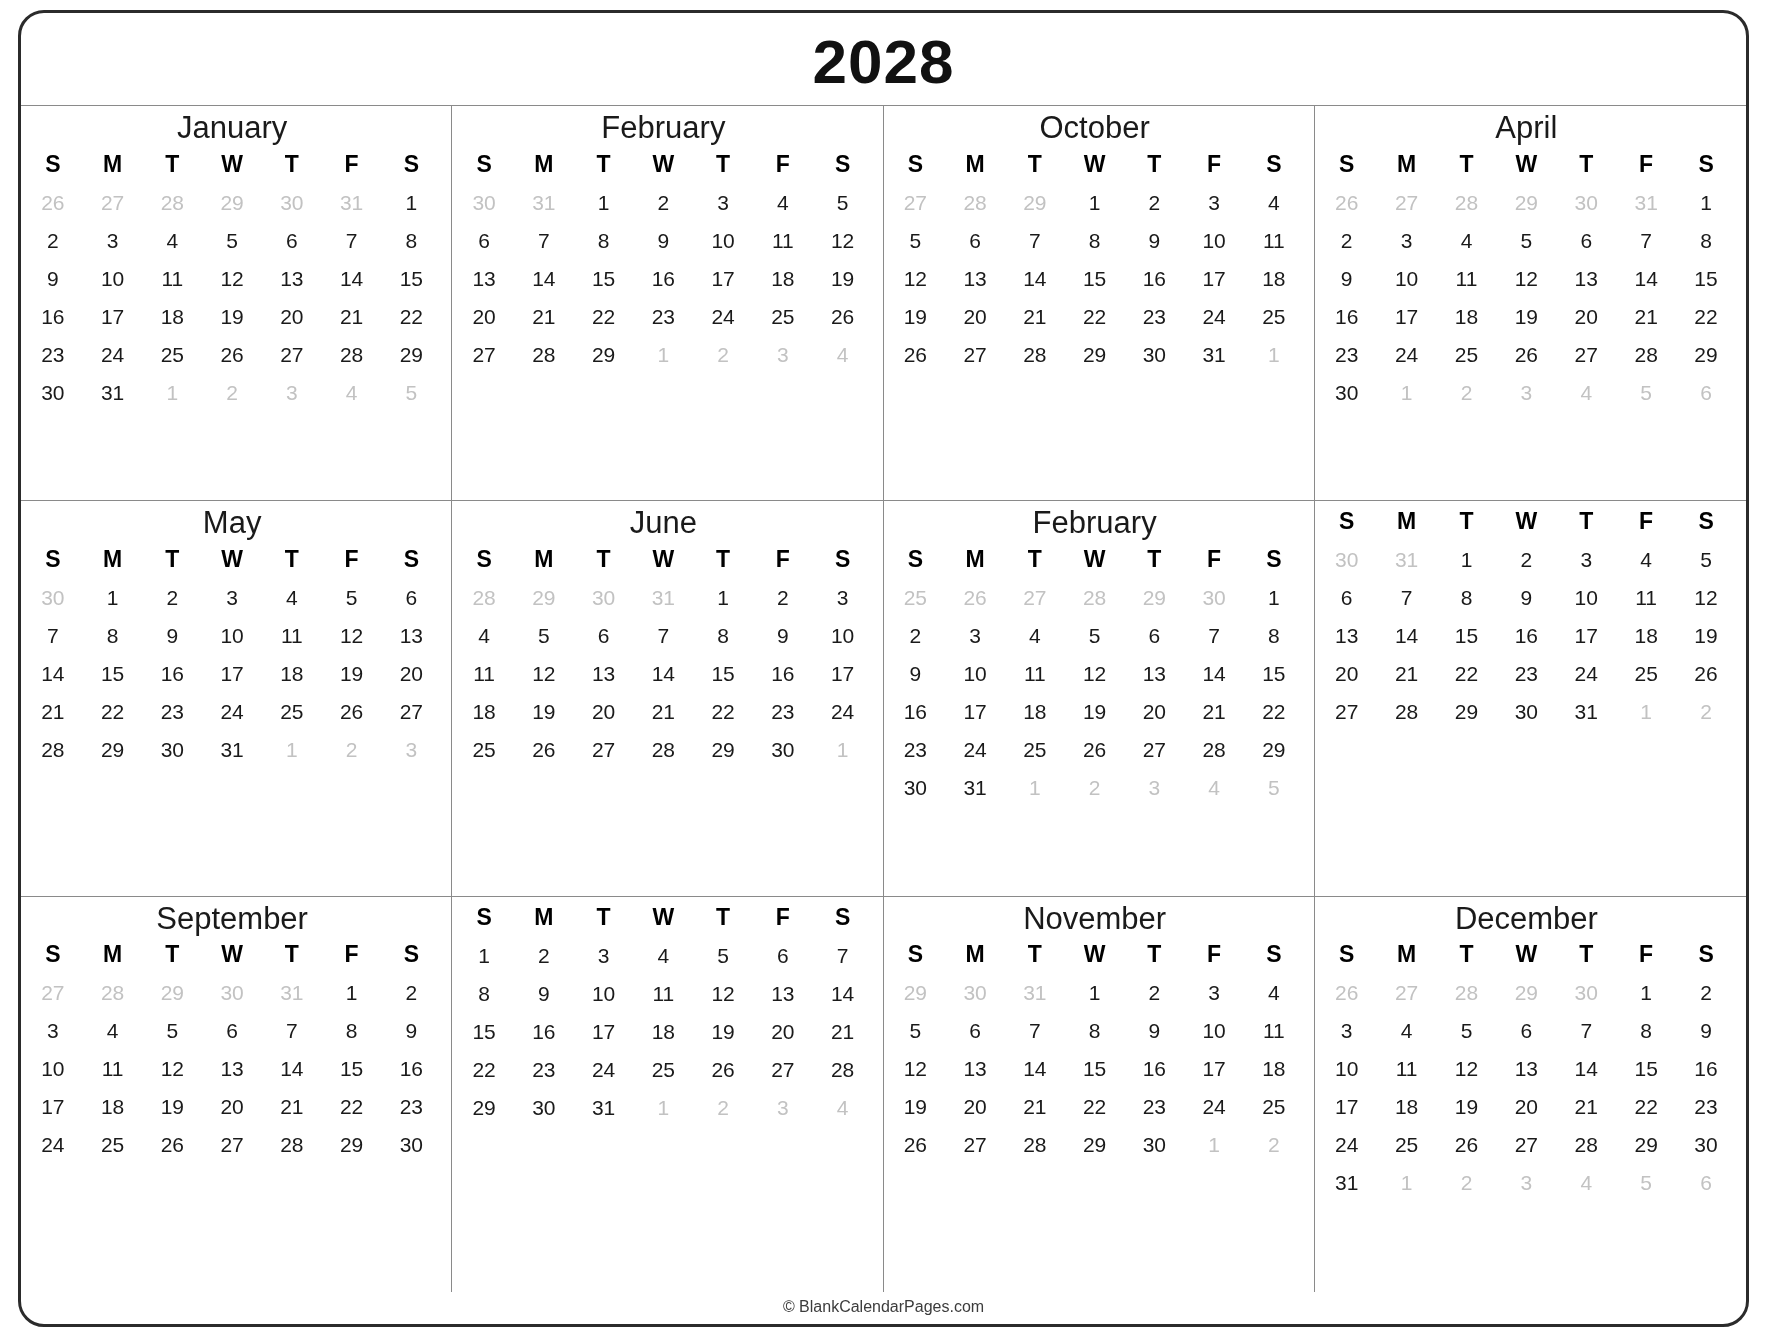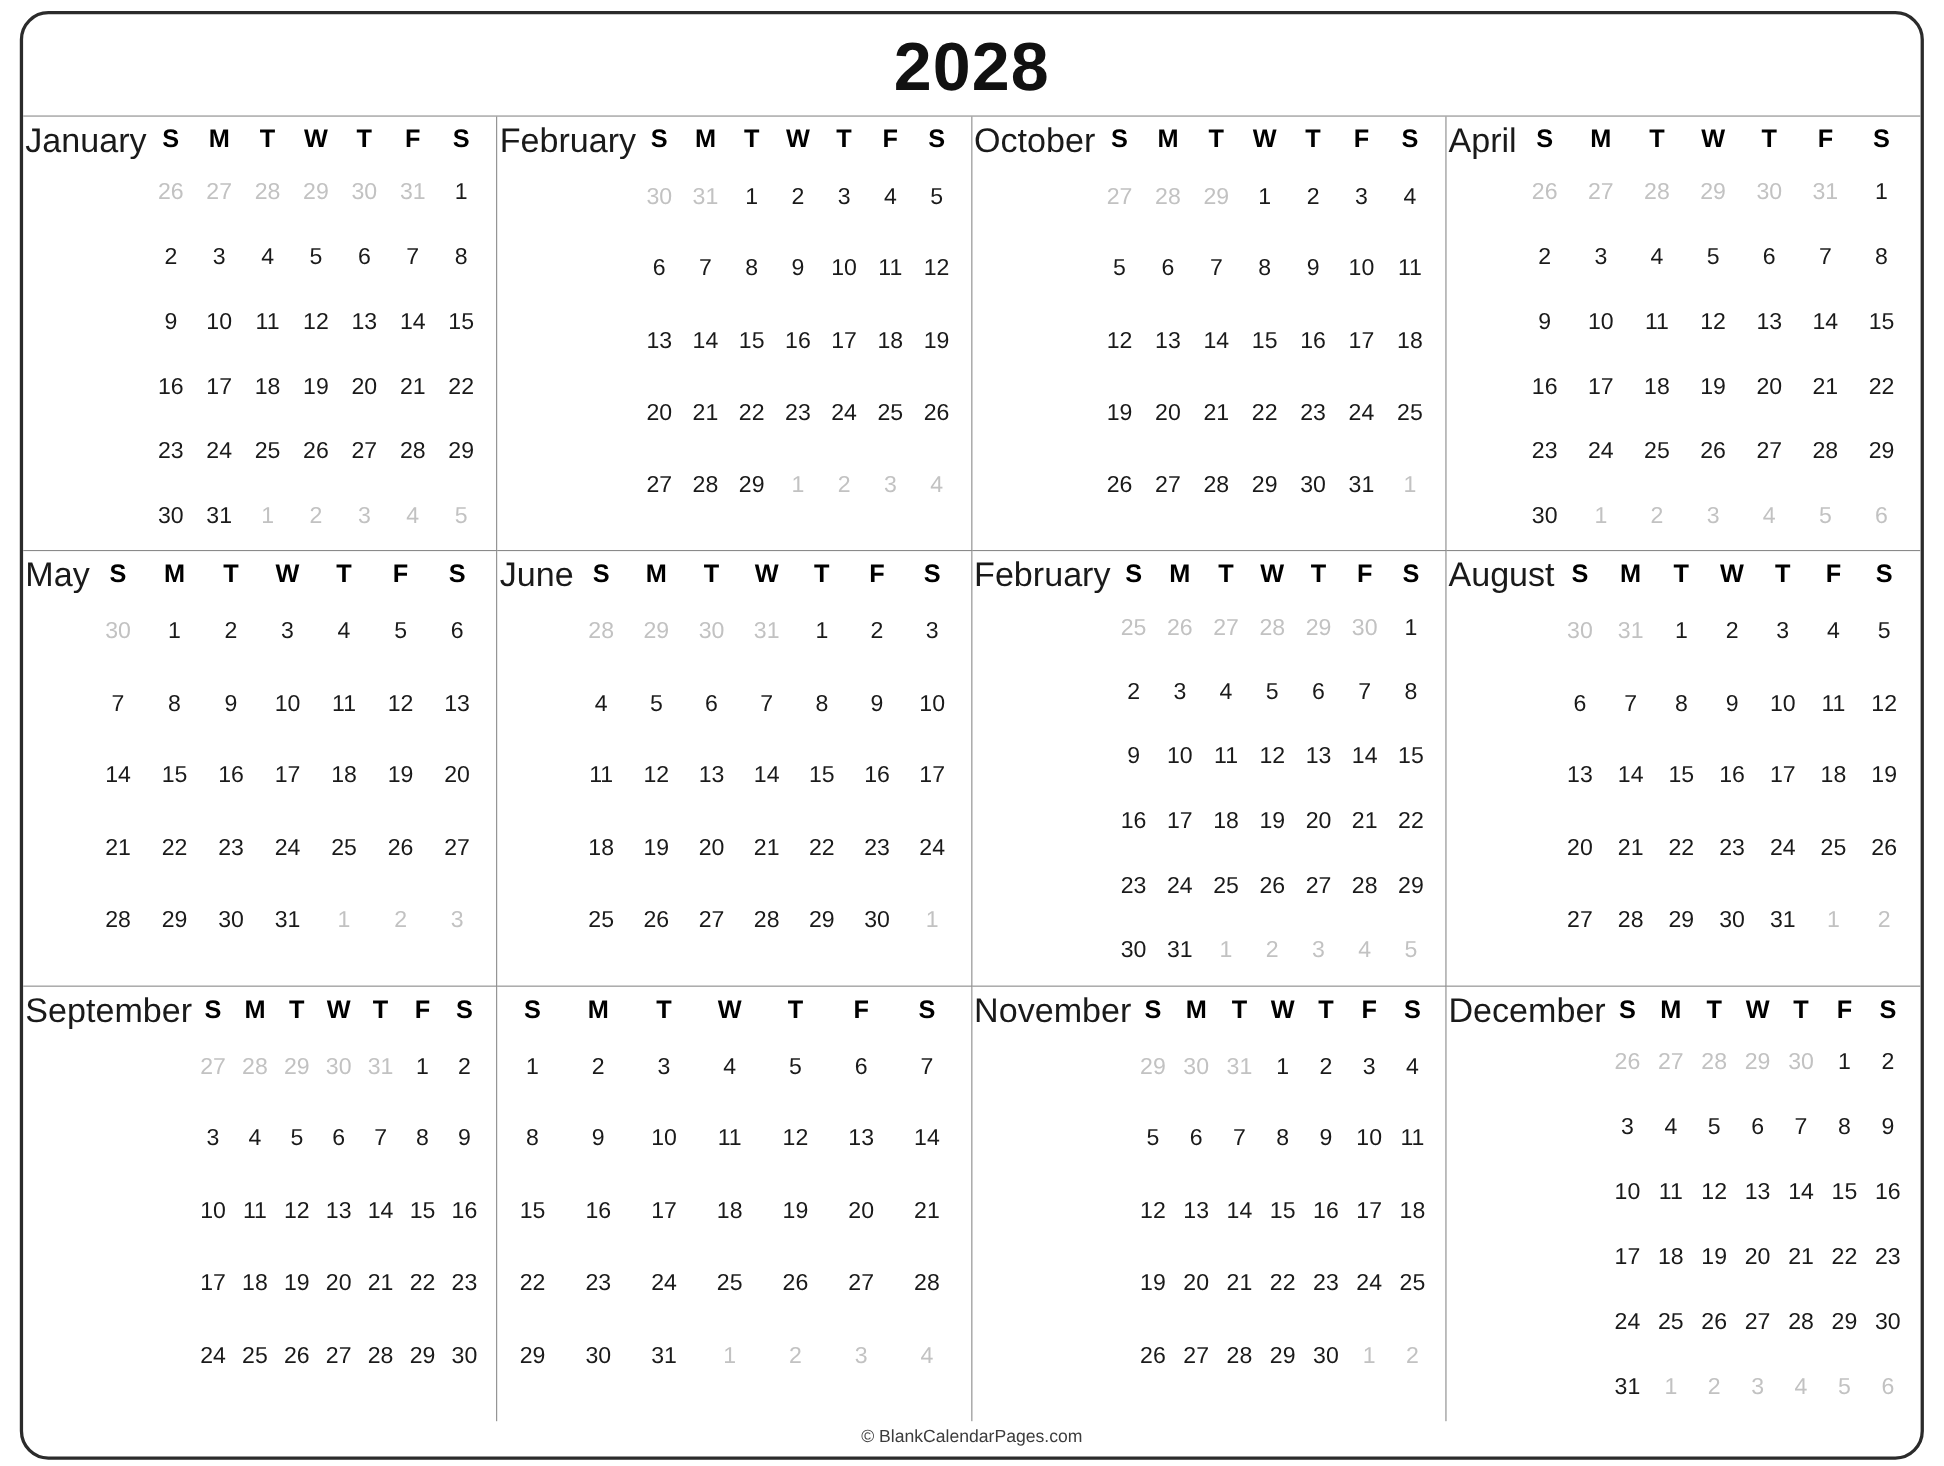--- a/index.html
+++ b/index.html
@@ -48,21 +48,21 @@
     grid-template-columns: repeat(4, 1fr);
     grid-template-rows: repeat(3, 1fr);
     border-top: 1px solid #8a8a8a;
   }
   .month {
     box-sizing: border-box;
     border-right: 1px solid #8a8a8a;
     border-bottom: 1px solid #8a8a8a;
     padding: 4px 10px 2px 2px;
     display: flex;
-    flex-direction: row;
+    flex-direction: column;
   }
   .month:nth-child(4n) { border-right: none; }
   .month:nth-child(n+9) { border-bottom: none; }
 
   .month-name {
     text-align: center;
     font-size: 31px;
     line-height: 1.15;
     color: #1a1a1a;
     padding-bottom: 2px;
@@ -602,21 +602,20 @@
                 <td class="out">1</td>
                 <td class="out">2</td>
                 <td class="out">3</td>
                 <td class="out">4</td>
                 <td class="out">5</td>
               </tr>
             </tbody>
           </table>
         </div>
         <div class="month">
-          <div class="month-name">August</div>
           <table class="cal">
             <thead>
               <tr>
                 <th>S</th>
                 <th>M</th>
                 <th>T</th>
                 <th>W</th>
                 <th>T</th>
                 <th>F</th>
                 <th>S</th>

